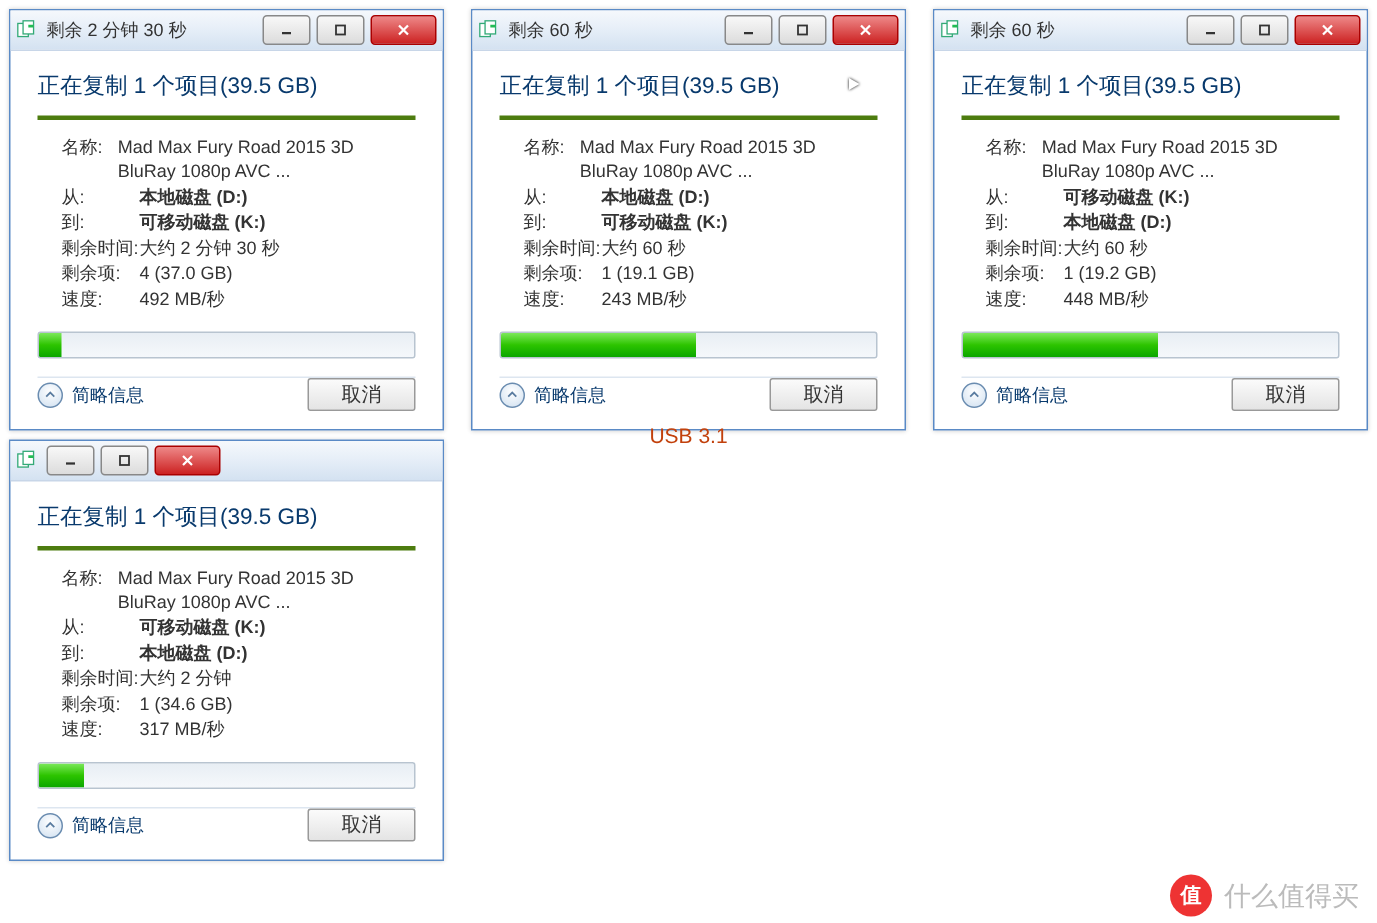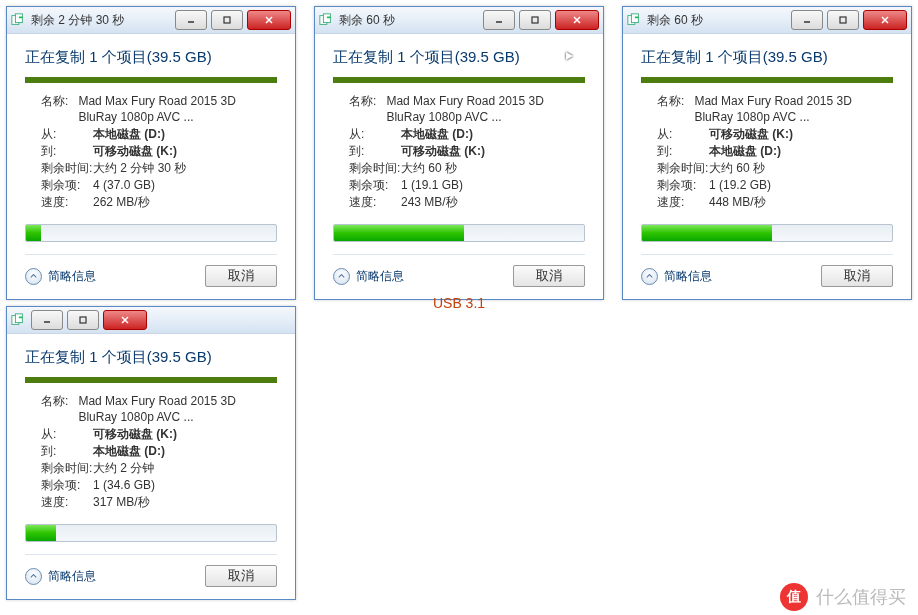--- a/index.html
+++ b/index.html
@@ -6,28 +6,28 @@
 .grid { display:grid; grid-template-columns:1fr 1fr 1fr; gap:6px 18px; }
 .dlg { border:1px solid #5a8ac6; background:#fff; box-shadow:0 0 3px rgba(0,0,0,.2); }
 .titlebar { height:26px; background:linear-gradient(#f5f8fc,#e7eff8 45%,#d4e2f1); border-bottom:1px solid #c8d6e8; display:flex; align-items:center; padding:0 4px; }
 .tb-icon { width:14px; height:14px; margin-right:6px; }
 .tb-title { flex:1; color:#333; }
 .tb-btns { display:flex; gap:4px; }
 .tb-btn { width:30px; height:18px; border-radius:3px; border:1px solid #888; display:flex; align-items:center; justify-content:center; background:linear-gradient(#f8f8f8,#dcdcdc); font-size:10px; color:#333; }
 .tb-btn.max { background:linear-gradient(#f8f8f8,#dcdcdc); }
 .tb-btn.close { background:linear-gradient(#e88,#c22); border-color:#a00; color:#fff; width:42px; }
 .body { padding:14px 18px 12px; }
-.hdr { font-size:15px; color:#093a6d; padding-bottom:10px; border-bottom:6px solid #4d7c0f; margin-bottom:10px; position:relative; }
+.hdr { font-size:15px; color:#093a6d; padding-bottom:10px; border-bottom:3px solid #4d7c0f; margin-bottom:10px; position:relative; }
 .row { display:flex; line-height:16px; margin:1px 0; }
 .lbl { width:52px; color:#333;margin-left:16px; }
 .val { color:#333; }
 .bold { font-weight:bold; }
 .pbar { height:16px; border:1px solid #b8c4d0; border-radius:2px; margin:14px 0 12px; background:linear-gradient(#e8eef4,#f5f8fb); position:relative; overflow:hidden; }
 .pfill { height:100%; background:linear-gradient(#7be85a,#2dc400 50%,#0aa600); }
-.footer { display:flex; align-items:center; justify-content:space-between; border-top:1px solid #dde6f0; padding-top:10px; }
+.footer { display:flex; align-items:center; justify-content:space-between; border-top:1px solid #dde6f0; }
 .toggle { display:flex; align-items:center; color:#093a6d; cursor:pointer; }
 .circ { width:15px; height:15px; border:1px solid #6a8cb0; border-radius:50%; background:radial-gradient(circle at 50% 35%,#fff,#d0e0f0); display:flex; align-items:center; justify-content:center; margin-right:6px; }
 .circ svg { width:9px; height:9px; }
 .btn { min-width:72px; height:22px; border:1px solid #999; border-radius:2px; background:linear-gradient(#fbfbfb,#e4e4e4); color:#333; cursor:pointer; }
 .center-label { position:absolute; left:50%; top:50%; transform:translate(-50%,-50%); color:#c2410c; font-size:14px; font-weight:normal; pointer-events:none; }
 .watermark { position:fixed; right:0; bottom:0; display:flex; align-items:center; padding:4px 12px; color:#bbb; font-size:18px; }
 .wm-b { width:28px; height:28px; border-radius:50%; background:#e33; color:#fff; display:flex; align-items:center; justify-content:center; font-weight:bold; margin-right:8px; font-size:14px; }
 .cursor { position:absolute; width:0; height:0; border-left:7px solid #fff; border-top:4px solid transparent; border-bottom:4px solid transparent; filter:drop-shadow(0 0 1px #000); }
 </style>
 </head>
@@ -78,21 +78,21 @@
       <div class="row">
             <div class="lbl">剩余时间:</div>
             <div class="val">大约 2 分钟 30 秒</div>
           </div>
       <div class="row">
             <div class="lbl">剩余项:</div>
             <div class="val">4 (37.0 GB)</div>
           </div>
       <div class="row">
             <div class="lbl">速度:</div>
-            <div class="val">262 MB/秒</div>
+            <div class="val">492 MB/秒</div>
           </div>
       <div class="pbar">
             <div class="pfill" style="width: 6%;"></div>
           </div>
       <div class="footer">
         <div class="toggle">
           <div class="circ">
                 <svg viewBox="0 0 10 10">
                   <path d="M2 6l3-3 3 3" fill="none" stroke="#5a7ca0" stroke-width="1.3"></path>
                 </svg>

